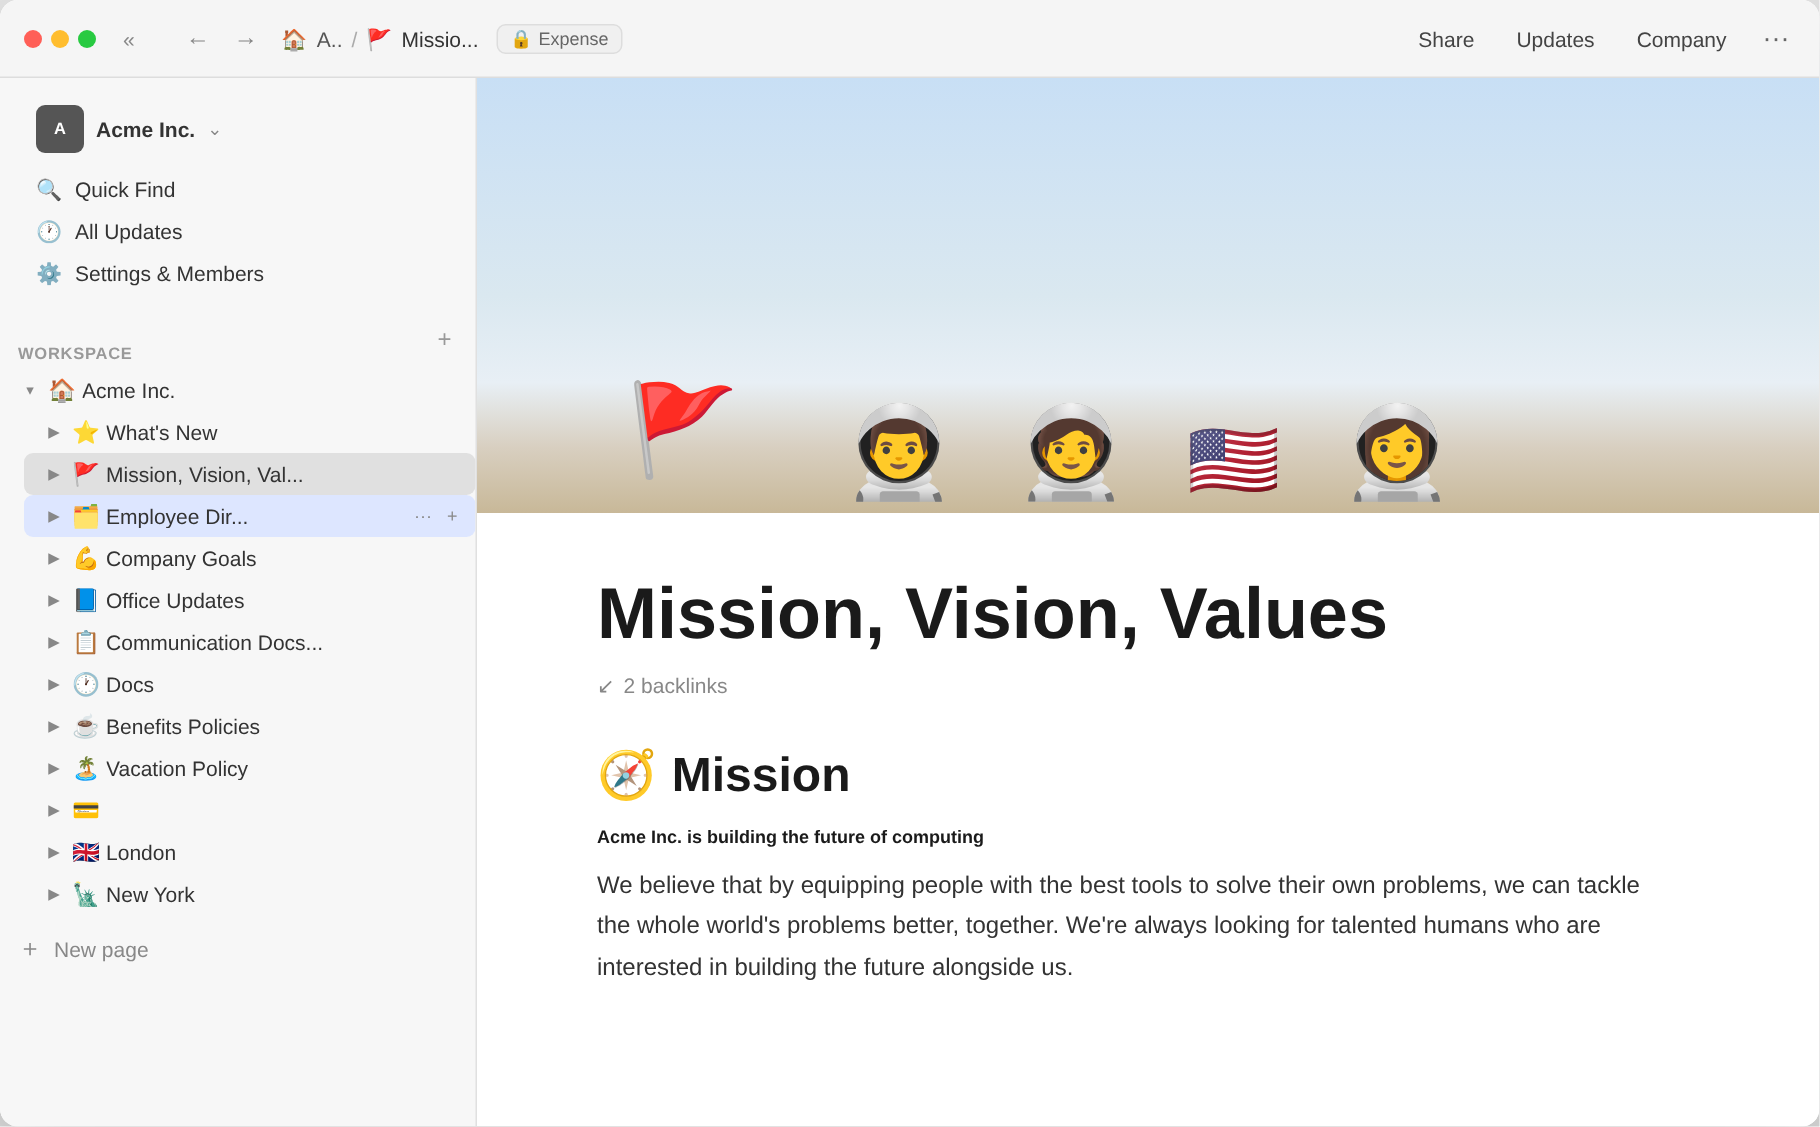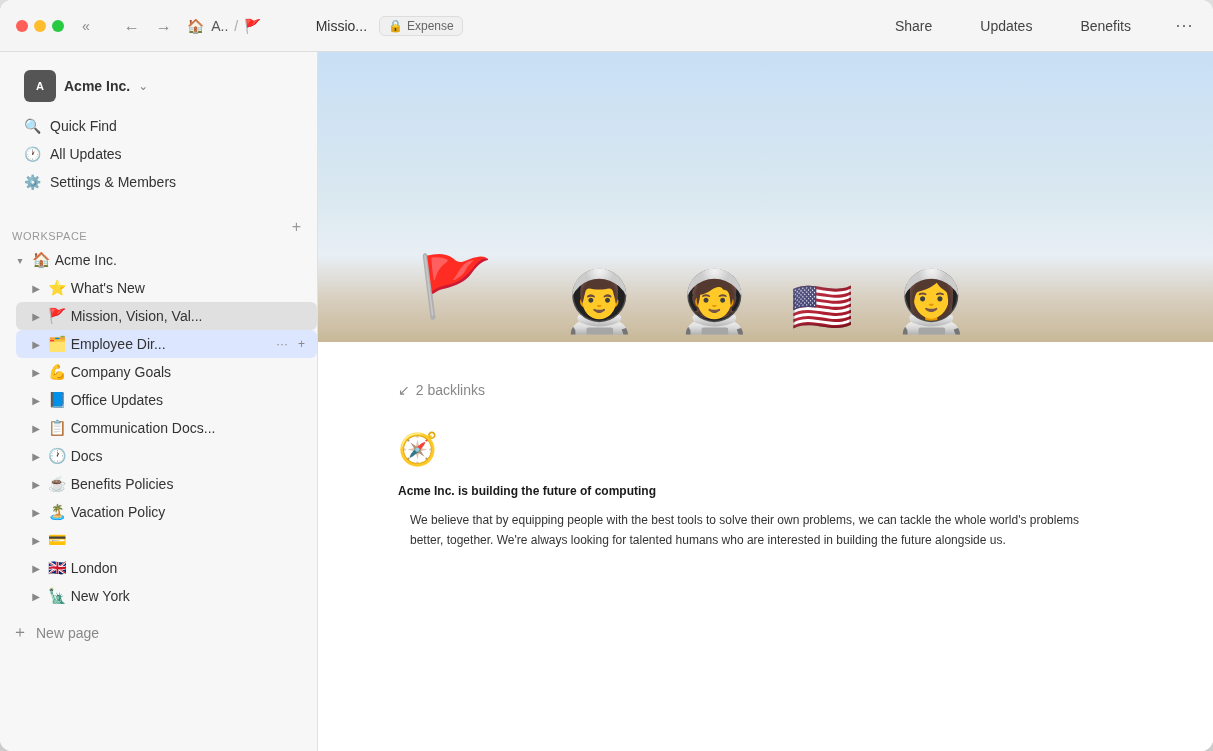--- a/index.html
+++ b/index.html
@@ -85,21 +85,21 @@
       border: 1px solid #ddd;
       border-radius: 6px;
       padding: 2px 8px;
       font-size: 12px;
       color: #666;
     }
     .titlebar-actions {
       margin-left: auto;
       display: flex;
       align-items: center;
-      gap: 32px;
+      gap: 12px;
     }
     .titlebar-action-btn {
       background: none;
       border: none;
       cursor: pointer;
       font-size: 14px;
       color: #444;
       padding: 4px 8px;
       border-radius: 6px;
     }
@@ -148,21 +148,21 @@
     }
     .sidebar-label { flex: 1; }
     .workspace-header {
       display: flex;
       align-items: center;
       justify-content: space-between;
       padding: 8px 12px 4px 12px;
     }
     .workspace-label {
       font-size: 11px;
-      font-weight: 400;
+      font-weight: 700;
       color: #999;
       letter-spacing: 0.5px;
       text-transform: uppercase;
       margin-top: 18px;
     }
     .workspace-add {
       background: none;
       border: none;
       cursor: pointer;
       color: #999;
@@ -308,24 +308,23 @@
       align-items: center;
       gap: 10px;
     }
     .mission-bold {
       font-size: 12px;
       font-weight: 700;
       color: #1a1a1a;
       margin-bottom: 12px;
     }
     .mission-text {
-      font-size: 12px;
+      font-size: 16px;
       color: #333;
       line-height: 1.7;
-      margin-left: 12px;
     }
     .acme-logo {
       width: 32px;
       height: 32px;
       background: #555;
       border-radius: 6px;
       display: flex;
       align-items: center;
       justify-content: center;
       color: white;
@@ -364,30 +363,30 @@
     <button class="collapse-btn">«</button>
     <div class="titlebar-nav">
       <button class="nav-btn">←</button>
       <button class="nav-btn">→</button>
     </div>
     <div class="breadcrumb">
       <span>🏠</span>
       <span style="cursor:pointer; color:#555;">A..</span>
       <span class="breadcrumb-sep">/</span>
       <span>🚩</span>
-      <span style="cursor:pointer; color:#333; font-weight:500;margin-left:48px;">Missio...</span>
+      <span style="cursor:pointer; color:#333; font-weight:500;">Missio...</span>
     </div>
     <div class="lock-badge">
       <span>🔒</span>
       <span>Expense</span>
     </div>
     <div class="titlebar-actions">
       <button class="titlebar-action-btn">Share</button>
       <button class="titlebar-action-btn">Updates</button>
-      <button class="titlebar-action-btn">Benefits</button>
+      <button class="titlebar-action-btn">Company</button>
       <button class="more-btn">···</button>
     </div>
   </div>
 
   <div class="main-area">
 
     <div class="sidebar">
       <div class="sidebar-top">
         <div class="sidebar-company-row">
           <div class="acme-logo">A</div>
@@ -515,27 +514,29 @@
           <span class="astronaut">👨‍🚀</span>
           <span class="astronaut">🧑‍🚀</span>
           <span class="flag-usa">🇺🇸</span>
           <span class="astronaut">👩‍🚀</span>
         </div>
 
         <div class="page-flag">🚩</div>
       </div>
 
       <div class="content-body">
+        <h1 class="page-title">Mission, Vision, Values</h1>
         <div class="backlinks">
           <span style="font-size:14px;">↙</span>
           <span>2 backlinks</span>
         </div>
 
         <h2 class="section-heading">
           <span>🧭</span>
+          <span>Mission</span>
         </h2>
 
         <p class="mission-bold">Acme Inc. is building the future of computing</p>
         <p class="mission-text">We believe that by equipping people with the best tools to solve their own problems, we can tackle the whole world's problems better, together. We're always looking for talented humans who are interested in building the future alongside us.</p>
       </div>
     </div>
   </div>
 </div>
 
 </body></html>

